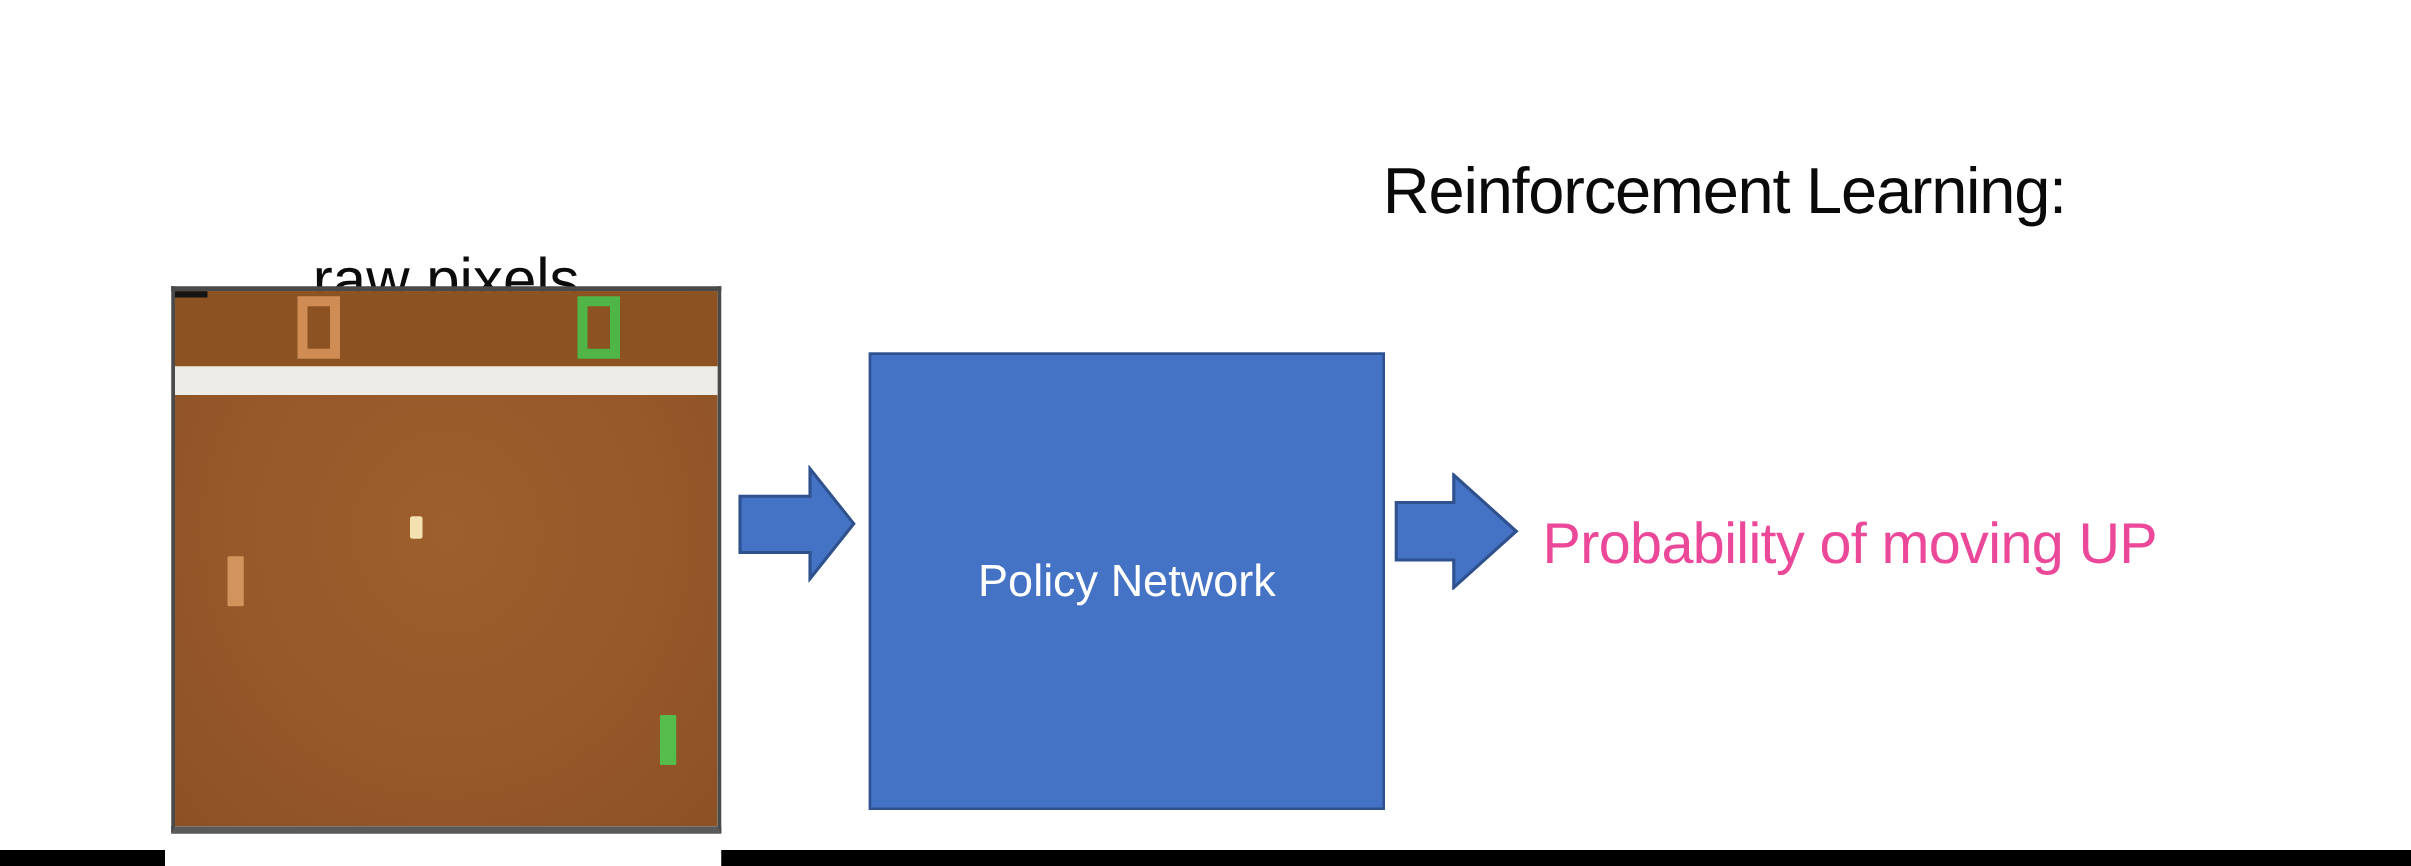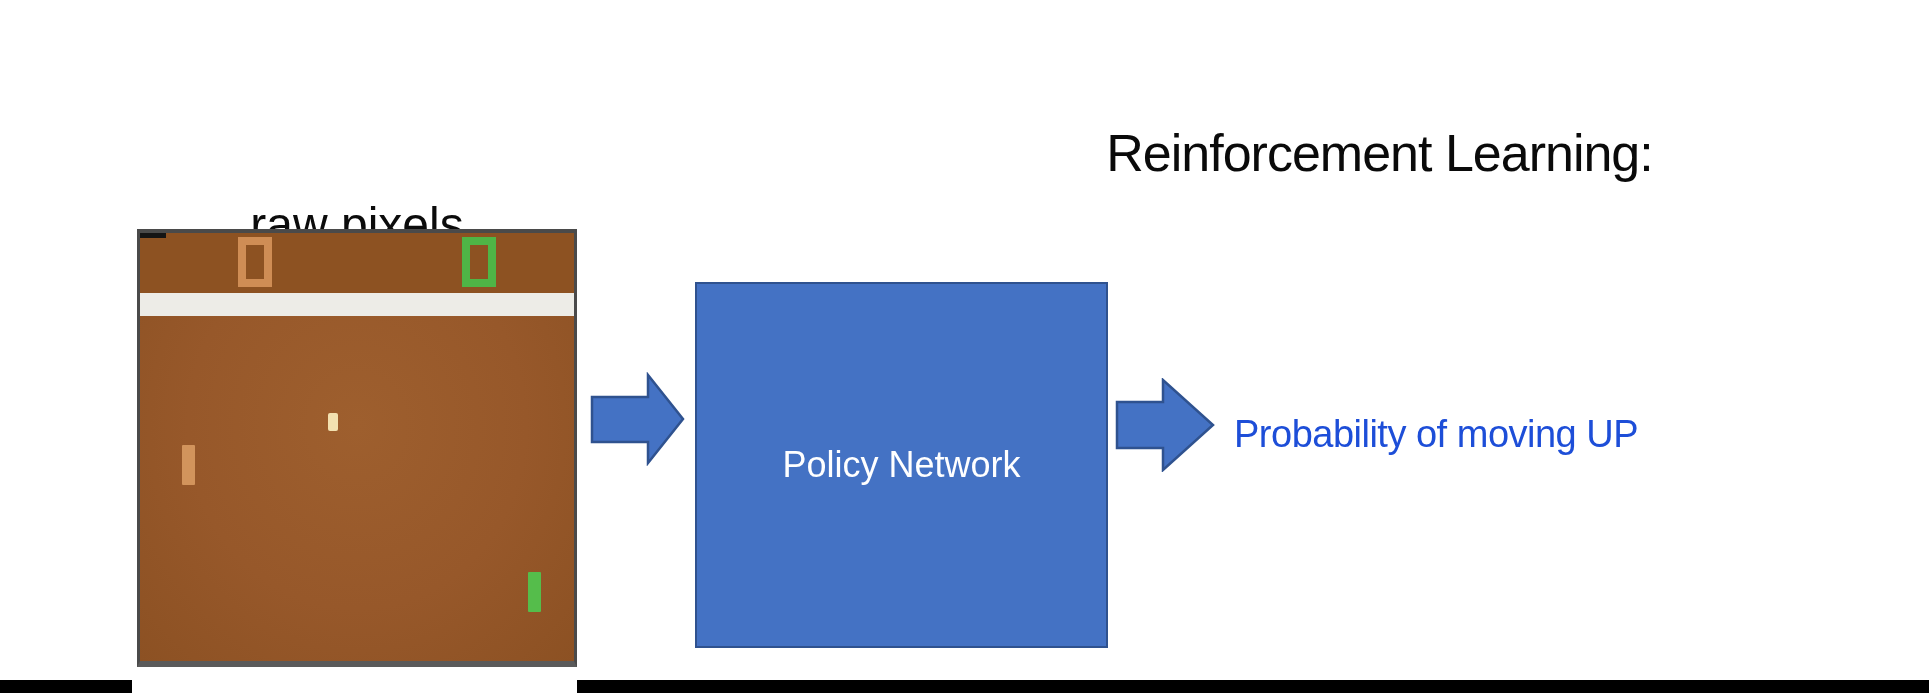--- a/index.html
+++ b/index.html
@@ -98,24 +98,24 @@
   .policy-box .label {
     color: #ffffff;
     font-size: 36px;
     white-space: nowrap;
   }
 
   
   .probability-label {
     position: absolute;
     left: 1234px; top: 412px;
-    font-size: 38px;
+    font-size: 46px;
     line-height: 44px;
     letter-spacing: -0.5px;
-    color: #1d4ed8;
+    color: #ec4899;
     white-space: nowrap;
   }
 
   
   .bottom-bar { position: absolute; top: 680px; height: 13px; background: #000000; }
   .bottom-bar.left  { left: 0;     width: 132px;  }
   .bottom-bar.right { left: 577px; width: 1352px; }
 </style>
 </head>
 <body>

